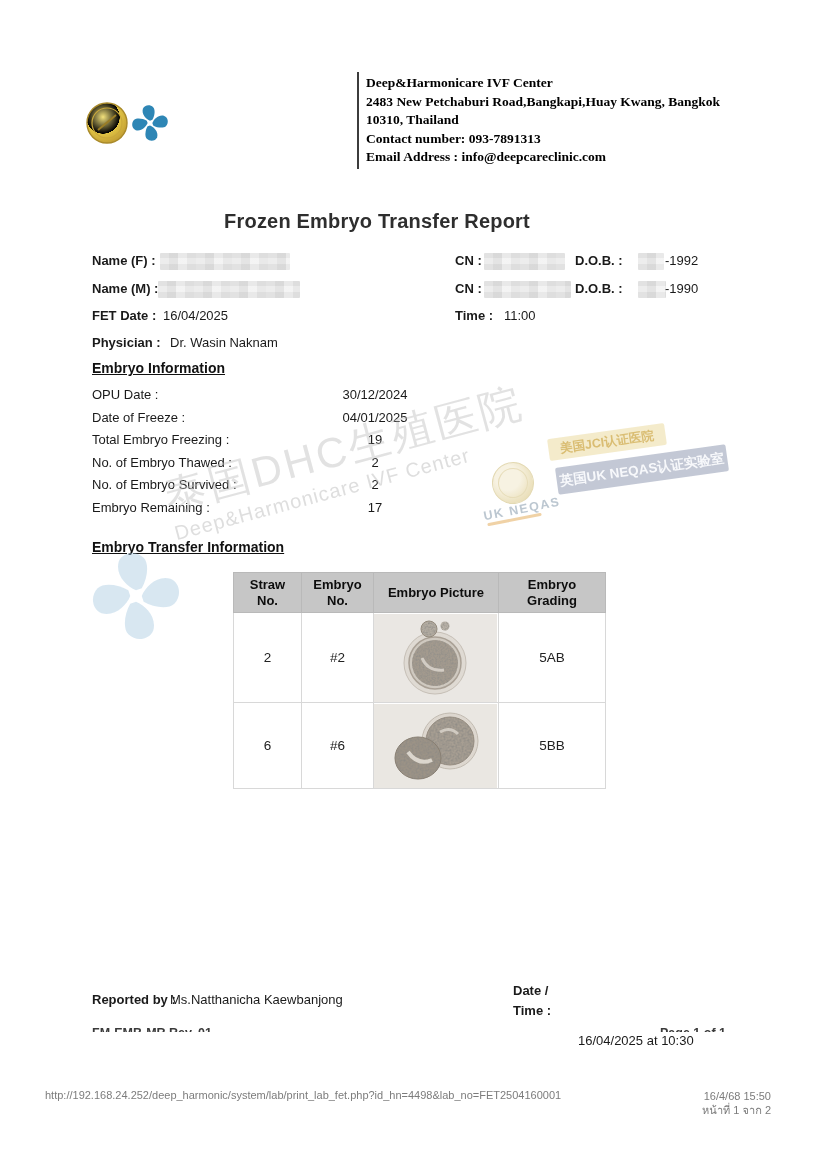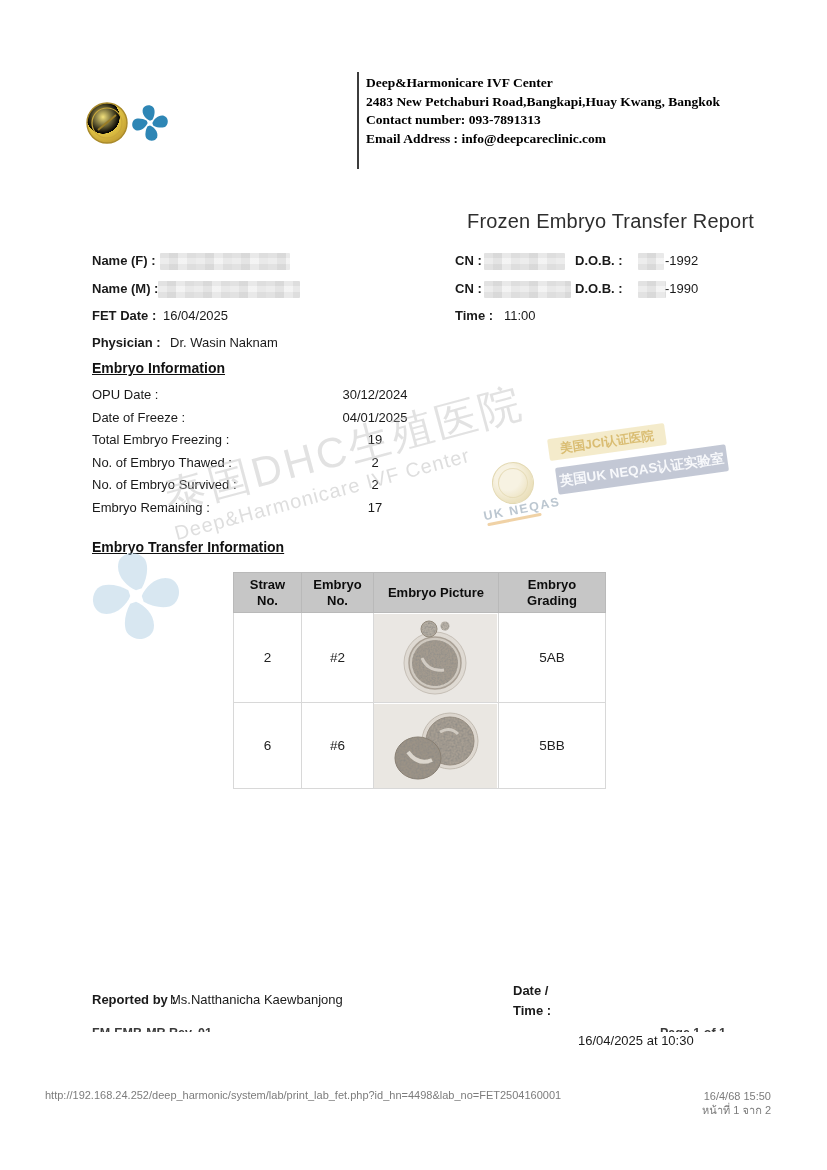--- a/index.html
+++ b/index.html
@@ -13,22 +13,22 @@
   .bold { font-weight:bold; }
 
   
   .brand-text { font-size:13.5px; color:#4f4f4f; letter-spacing:.2px; }
   .brand-thai { font-size:10.5px; color:#979797; margin-top:3px; font-family:"DejaVu Sans",sans-serif; }
   .hdr-divider { left:357px; top:72px; width:1.5px; height:97px; background:#3c3c3c; }
   .addr { left:366px; top:74px; width:388px; font-family:"Liberation Serif","DejaVu Serif",serif;
           font-weight:bold; font-size:13.5px; line-height:18.6px; color:#000; }
 
   
-  .report-title { left:0; top:210px; width:754px; text-align:right;
-                  font-size:20px; color:#2e2e2e; font-weight:400; letter-spacing:.2px; }
+  .report-title { left:0; top:210px; width:754px; text-align:center;
+                  font-size:20px; color:#2e2e2e; font-weight:700; letter-spacing:.2px; }
 
   
   .fld { font-size:13px; height:20px; line-height:18px; }
   .redact {
     position:absolute; height:17px; top:1px; border-radius:1px;
     background:
       repeating-linear-gradient(0deg, rgba(0,0,0,0.045) 0 6px, rgba(255,255,255,0.05) 6px 12px),
       repeating-linear-gradient(90deg, #ececec 0 9px, #e3e3e3 9px 18px, #f3f3f3 18px 27px, #e8e8e8 27px 36px);
   }
 
@@ -111,20 +111,21 @@
         <path d="M27 24 C29 19 35 13 42 15 C47 17 48 24 44 28 C41 31 33 30 28 27 Z"></path>
         <path d="M24 27 C29 29 35 35 33 42 C31 47 24 48 20 44 C17 41 18 33 21 28 Z"></path>
         <path d="M21 24 C19 29 13 35 6 33 C1 31 0 24 4 20 C7 17 15 18 20 21 Z"></path>
       </g>
     </svg>
   </div>
   <div class="abs hdr-divider"></div>
   <div class="abs addr">
     <div>Deep&amp;Harmonicare IVF Center</div>
     <div>2483 New Petchaburi Road,Bangkapi,Huay Kwang, Bangkok</div>
+    <div>10310, Thailand</div>
     <div><span>Contact number: </span><span>093-7891313</span></div>
     <div><span>Email Address : </span><span>info@deepcareclinic.com</span></div>
   </div>
 
   <div class="abs report-title">Frozen Embryo Transfer Report</div>
 
   <div class="abs fld" style="left:0; top:252px; width:827px;">
     <span class="bold abs" style="left:92px;">Name (F) :</span>
     <span class="redact" style="left:160px; width:130px;"></span>
     <span class="bold abs" style="left:455px;">CN :</span>

